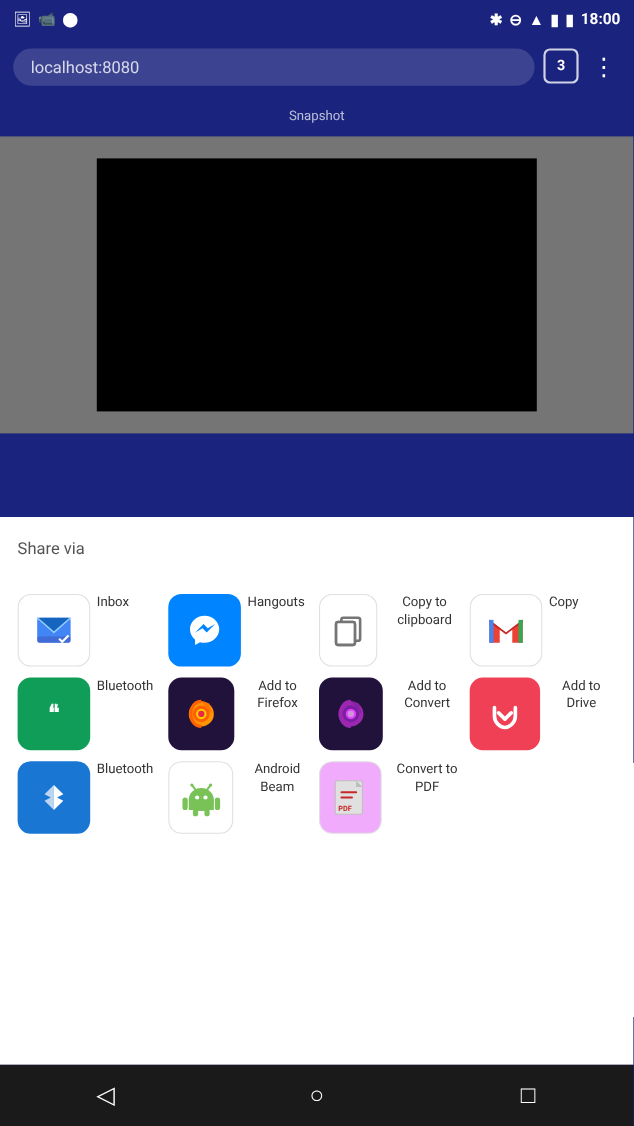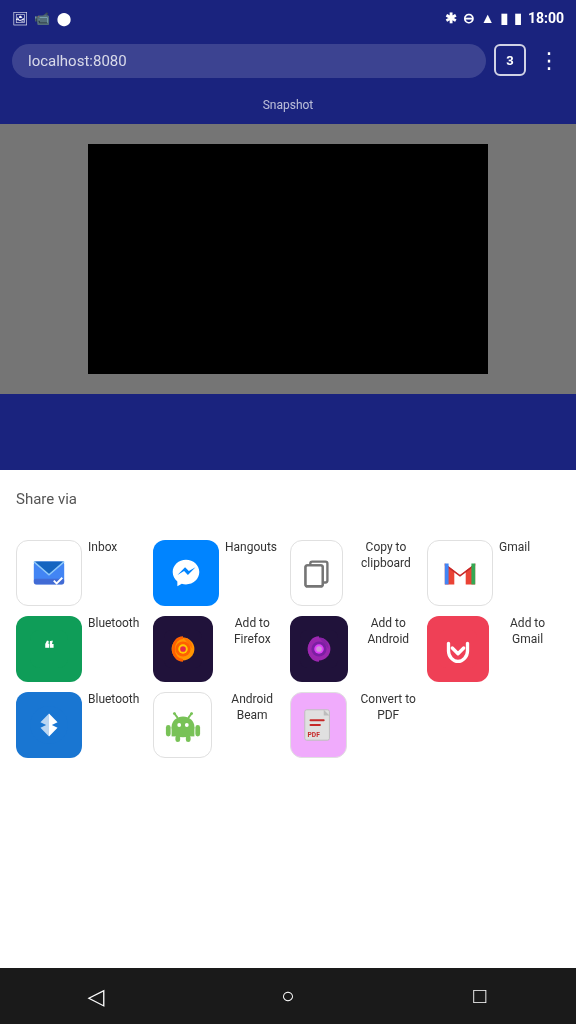--- a/index.html
+++ b/index.html
@@ -264,21 +264,21 @@
           <rect x="4" y="10" width="32" height="22" rx="2" fill="white"></rect>
           <path d="M4 10 L20 22 L36 10" fill="none" stroke="#ea4335" stroke-width="0"></path>
           <path d="M4 10 L4 32 L14 32 L14 18 L20 23 L26 18 L26 32 L36 32 L36 10 L20 22 Z" fill="#ea4335"></path>
           <polygon points="4,10 20,22 36,10 36,12 20,24 4,12" fill="#c62828"></polygon>
           <rect x="4" y="10" width="4" height="22" fill="#4285f4"></rect>
           <rect x="32" y="10" width="4" height="22" fill="#34a853"></rect>
 
           <path d="M4 10 L4 32" fill="none"></path>
         </svg>
       </div>
-      <span class="share-item-label">Gmail</span>
+      <span class="share-item-label">Copy</span>
     </div>
 
     <div class="share-item">
       <div class="share-icon-wrap icon-hangouts">
         <svg class="svg-icon" viewBox="0 0 40 40" xmlns="http://www.w3.org/2000/svg">
           <rect width="40" height="40" rx="10" fill="#0f9d58"></rect>
           <text x="20" y="27" text-anchor="middle" font-size="22" fill="white">"</text>
           <text x="20" y="27" text-anchor="middle" font-size="22" fill="white">❝</text>
         </svg>
       </div>
@@ -305,32 +305,32 @@
         <svg class="svg-icon" viewBox="0 0 40 40" xmlns="http://www.w3.org/2000/svg">
           <rect width="40" height="40" rx="8" fill="#20123a"></rect>
           <circle cx="20" cy="20" r="12" fill="#9c27b0"></circle>
           <circle cx="20" cy="20" r="8" fill="#7b1fa2"></circle>
           <circle cx="20" cy="20" r="5" fill="#e040fb"></circle>
           <circle cx="20" cy="20" r="3" fill="#ce93d8"></circle>
           <path d="M20 8 C14 8 10 13 10 20 C10 27 14 32 20 32" fill="none" stroke="#9c27b0" stroke-width="3"></path>
           <path d="M20 8 C26 8 30 13 30 20" fill="#7b1fa2" opacity="0.6"></path>
         </svg>
       </div>
-      <span class="share-item-label">Add to Android</span>
+      <span class="share-item-label">Add to Convert</span>
     </div>
 
     <div class="share-item">
       <div class="share-icon-wrap icon-pocket">
         <svg class="svg-icon" viewBox="0 0 40 40" xmlns="http://www.w3.org/2000/svg">
           <rect width="40" height="40" rx="8" fill="#ef4056"></rect>
           <path d="M10 14 L10 22 C10 28 15 33 20 33 C25 33 30 28 30 22 L30 14" fill="none" stroke="white" stroke-width="3.5" stroke-linecap="round"></path>
           <path d="M14 19 L20 25 L26 19" fill="none" stroke="white" stroke-width="3.5" stroke-linecap="round" stroke-linejoin="round"></path>
         </svg>
       </div>
-      <span class="share-item-label">Add to Gmail</span>
+      <span class="share-item-label">Add to Drive</span>
     </div>
 
     <div class="share-item">
       <div class="share-icon-wrap icon-bluetooth">
         <svg class="svg-icon" viewBox="0 0 40 40" xmlns="http://www.w3.org/2000/svg">
           <circle cx="20" cy="20" r="20" fill="#1976d2"></circle>
           <path d="M20 8 L20 32 L29 23 L23 20 L29 17 L20 8 Z" fill="white"></path>
           <path d="M20 32 L20 8 L11 17 L17 20 L11 23 Z" fill="white" opacity="0.7"></path>
         </svg>
       </div>

